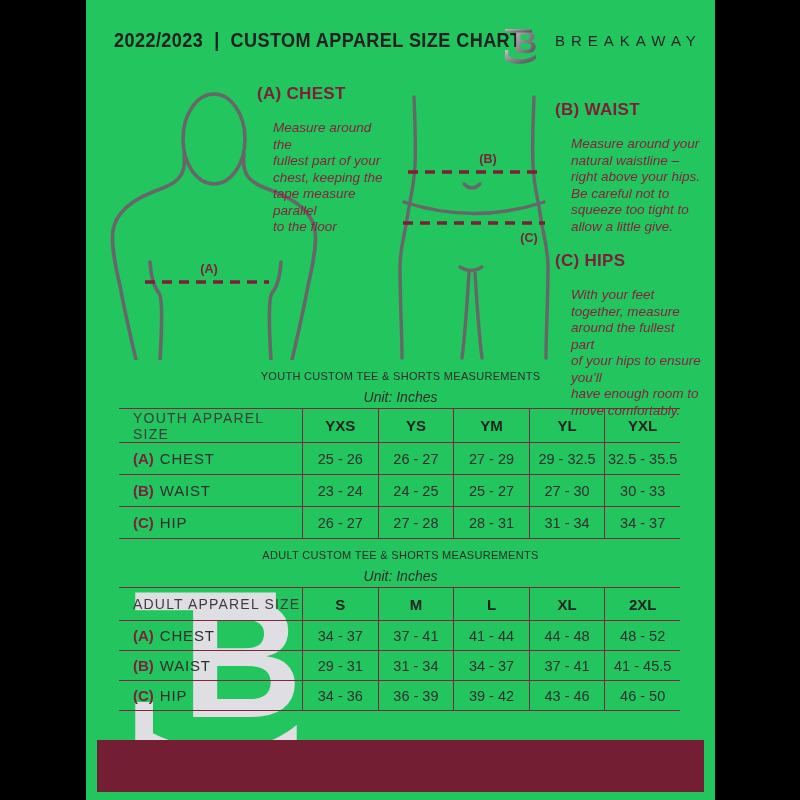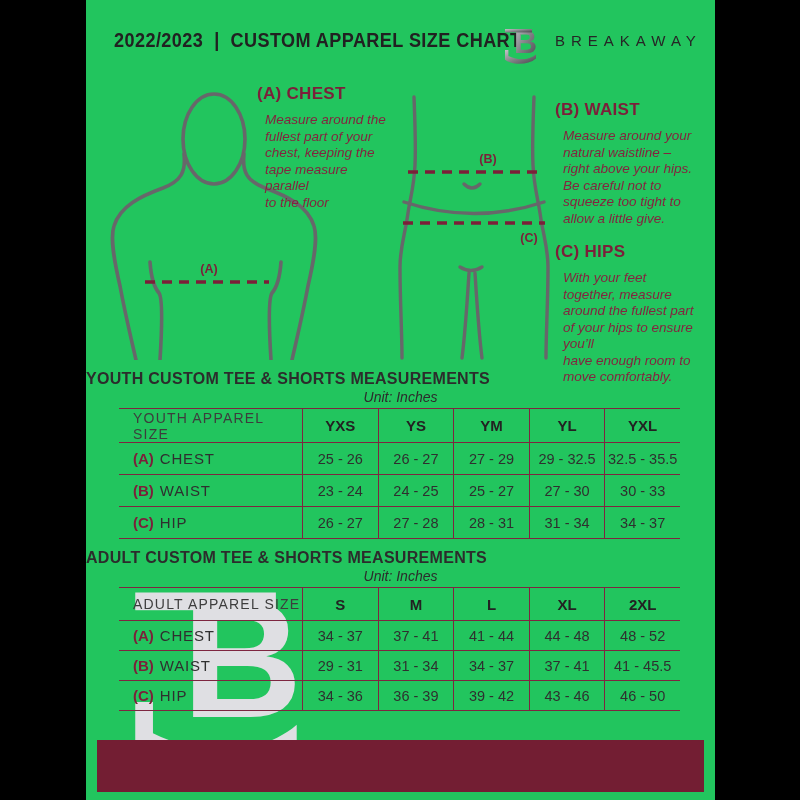--- a/index.html
+++ b/index.html
@@ -21,24 +21,24 @@
   .brand{
     position:absolute;left:469px;top:32px;font-size:15px;font-weight:normal;
     color:#262626;letter-spacing:6px;white-space:nowrap;
   }
   
   .fig-a{position:absolute;left:17px;top:82px;}
   .fig-b{position:absolute;left:308px;top:95px;}
   .chest-block{position:absolute;left:171px;top:84px;width:145px;}
   .right-col{position:absolute;left:469px;top:100px;width:162px;}
   .guide-h{font-size:17px;font-weight:bold;color:#7c1f3a;letter-spacing:.3px;margin:0 0 8px 0;}
-  .guide-p{font-size:13.5px;font-style:italic;color:#84243f;line-height:16.5px;white-space:pre-line;margin:8px;}
+  .guide-p{font-size:13.5px;font-style:italic;color:#84243f;line-height:16.5px;white-space:pre-line;margin:16px;}
   .hips-block{margin-top:15px;}
   
-  .tbl-title{position:absolute;left:0;width:100%;text-align:left;font-size:16px;font-weight:bold;color:#2c2c2c;letter-spacing:.3px;}
+  .tbl-title{position:absolute;left:0;width:100%;text-align:center;font-size:11px;font-weight:normal;color:#2c2c2c;letter-spacing:.3px;}
   .tbl-unit{position:absolute;left:0;width:100%;text-align:center;font-size:14px;font-style:italic;color:#2c2c2c;}
   .t1-title{top:370px;} .t1-unit{top:389px;}
   .t2-title{top:549px;} .t2-unit{top:568px;}
   
   .sizetable{position:absolute;left:33px;width:561px;border-top:1.6px solid #7e2640;z-index:2;}
   .t1{top:408px;} .t2{top:587px;}
   .row{display:grid;grid-template-columns:183px repeat(5,75.6px);border-bottom:1.6px solid #7e2640;}
   .t1 .hrow{height:33px;} .t1 .drow{height:31px;}
   .t2 .hrow{height:32px;text-align:right;} .t2 .drow{height:29px;}
   .cell{display:flex;align-items:center;justify-content:center;font-size:14.5px;color:#2f2f2f;overflow:hidden;}

